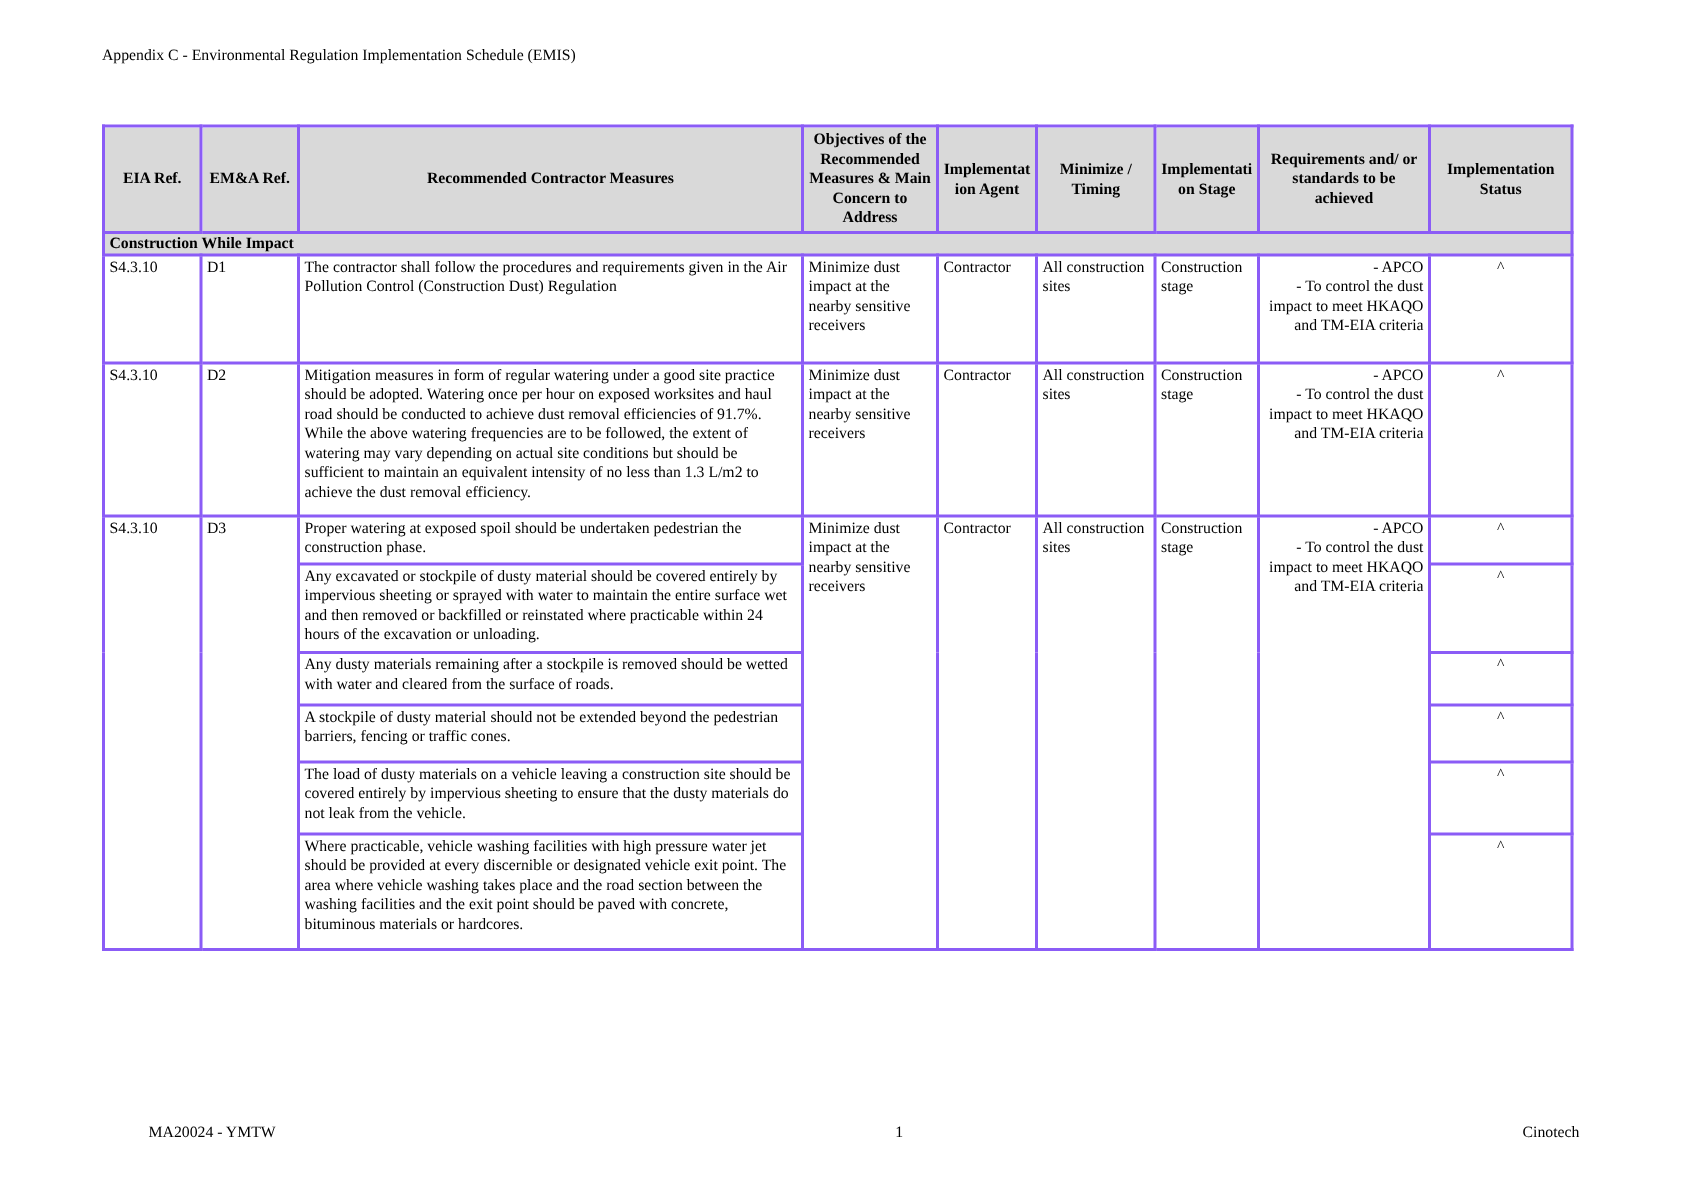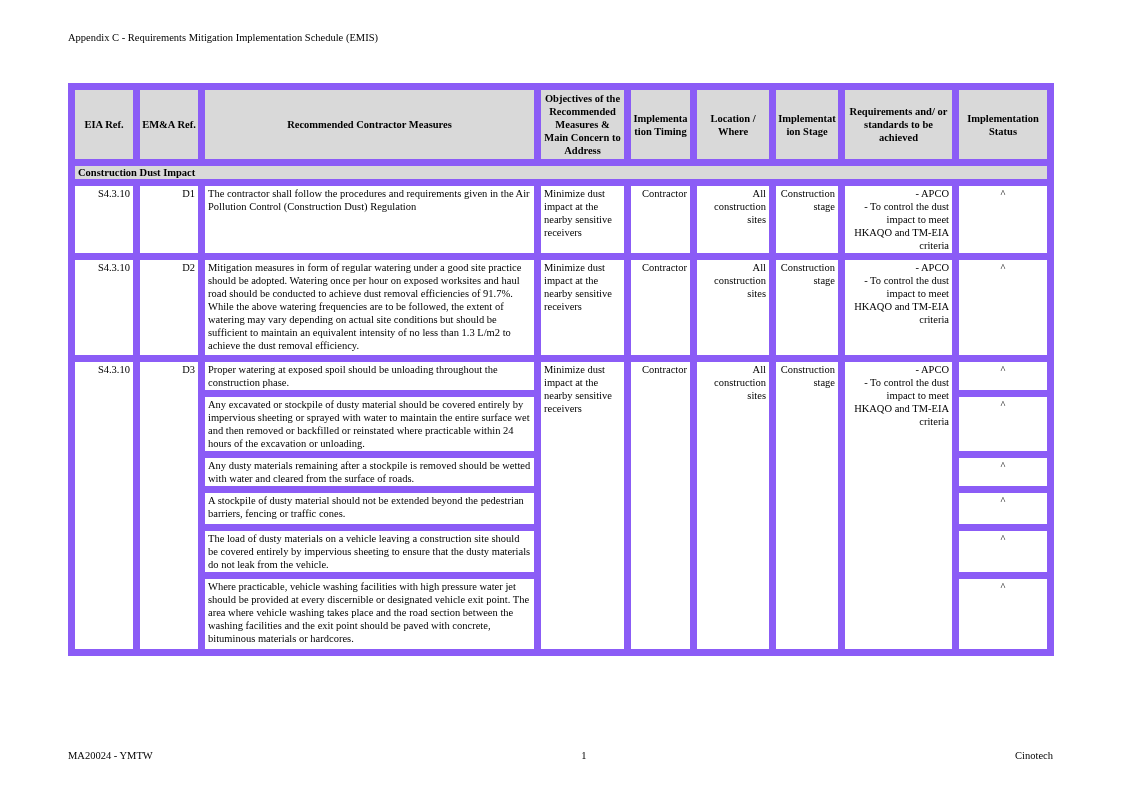--- a/index.html
+++ b/index.html
@@ -27,21 +27,21 @@
   table.emis {
     position: absolute;
     left: 68px;
     top: 83px;
     width: 979px;
     border-collapse: collapse;
     table-layout: fixed;
     border: 2px solid #000000;
   }
   table.emis th, table.emis td {
-    border: 7px solid #8b5cf6;
+    border: 2px solid #8b5cf6;
     font-size: 10.5px;
     line-height: 13px;
     padding: 1px 3px;
     vertical-align: top;
     overflow: hidden;
   }
   table.emis th {
     background: #d9d9d9;
     font-weight: bold;
     text-align: center;
@@ -60,74 +60,74 @@
     line-height: 13px;
   }
   tr.row-d1 { height: 72px; }
   tr.row-d2 { height: 102px; }
   tr.row-d3a { height: 32px; }
   tr.row-d3b { height: 59px; }
   tr.row-d3c { height: 35px; }
   tr.row-d3d { height: 38px; }
   tr.row-d3e { height: 48px; }
   tr.row-d3f { height: 77px; }
-  .c-center { text-align: right; }
+  .c-center { text-align: left; }
   .c-left { text-align: left; }
   td.status-cell { text-align: center; }
   .req-line { text-align: right; }
   .page-footer {
     position: absolute;
     left: 68px;
     top: 749px;
     width: 985px;
     display: flex;
     justify-content: space-between;
     align-items: baseline;
     font-size: 10.5px;
     line-height: 13px;
   }
-  .page-footer .f-left  { text-align: left; }
+  .page-footer .f-left  { text-align: left; margin-left: 31px; }
   .page-footer .f-center{ text-align: center; }
   .page-footer .f-right { text-align: right; }
 </style>
 </head>
 <body>
 
 <div class="page">
 
-  <div class="doc-title">Appendix C - Requirements Mitigation Implementation Schedule (EMIS)</div>
+  <div class="doc-title">Appendix C - Environmental Regulation Implementation Schedule (EMIS)</div>
 
   <table class="emis">
     <colgroup>
       <col style="width:65px">
         <col style="width:65px">
         <col style="width:336px">
       <col style="width:90px">
         <col style="width:66px">
         <col style="width:79px">
       <col style="width:69px">
         <col style="width:114px">
         <col style="width:95px">
     </colgroup>
     <thead>
       <tr class="header-row">
         <th>EIA Ref.</th>
         <th>EM&amp;A Ref.</th>
         <th>Recommended Contractor Measures</th>
         <th>Objectives of the Recommended Measures &amp; Main Concern to Address</th>
-        <th>Implementation Timing</th>
-        <th>Location / Where</th>
+        <th>Implementation Agent</th>
+        <th>Minimize / Timing</th>
         <th>Implementation Stage</th>
         <th>Requirements and/ or standards to be achieved</th>
         <th>Implementation Status</th>
       </tr>
     </thead>
     <tbody>
       <tr class="section-row">
-        <td colspan="9">Construction Dust Impact</td>
+        <td colspan="9">Construction While Impact</td>
       </tr>
 
       <tr class="row-d1">
         <td class="c-center">S4.3.10</td>
         <td class="c-center">D1</td>
         <td class="c-left">The contractor shall follow the procedures and requirements given in the Air Pollution Control (Construction Dust) Regulation</td>
         <td class="c-left">Minimize dust impact at the nearby sensitive receivers</td>
         <td class="c-center">Contractor</td>
         <td class="c-center">All construction sites</td>
         <td class="c-center">Construction stage</td>
@@ -149,21 +149,21 @@
         <td class="c-left">
           <div class="req-line">- APCO</div>
           <div class="req-line">- To control the dust impact to meet HKAQO and TM-EIA criteria</div>
         </td>
         <td class="status-cell">^</td>
       </tr>
 
       <tr class="row-d3a">
         <td class="c-center" rowspan="6">S4.3.10</td>
         <td class="c-center" rowspan="6">D3</td>
-        <td class="c-left">Proper watering at exposed spoil should be unloading throughout the construction phase.</td>
+        <td class="c-left">Proper watering at exposed spoil should be undertaken pedestrian the construction phase.</td>
         <td class="c-left" rowspan="6">Minimize dust impact at the nearby sensitive receivers</td>
         <td class="c-center" rowspan="6">Contractor</td>
         <td class="c-center" rowspan="6">All construction sites</td>
         <td class="c-center" rowspan="6">Construction stage</td>
         <td class="c-left" rowspan="6">
           <div class="req-line">- APCO</div>
           <div class="req-line">- To control the dust impact to meet HKAQO and TM-EIA criteria</div>
         </td>
         <td class="status-cell">^</td>
       </tr>

